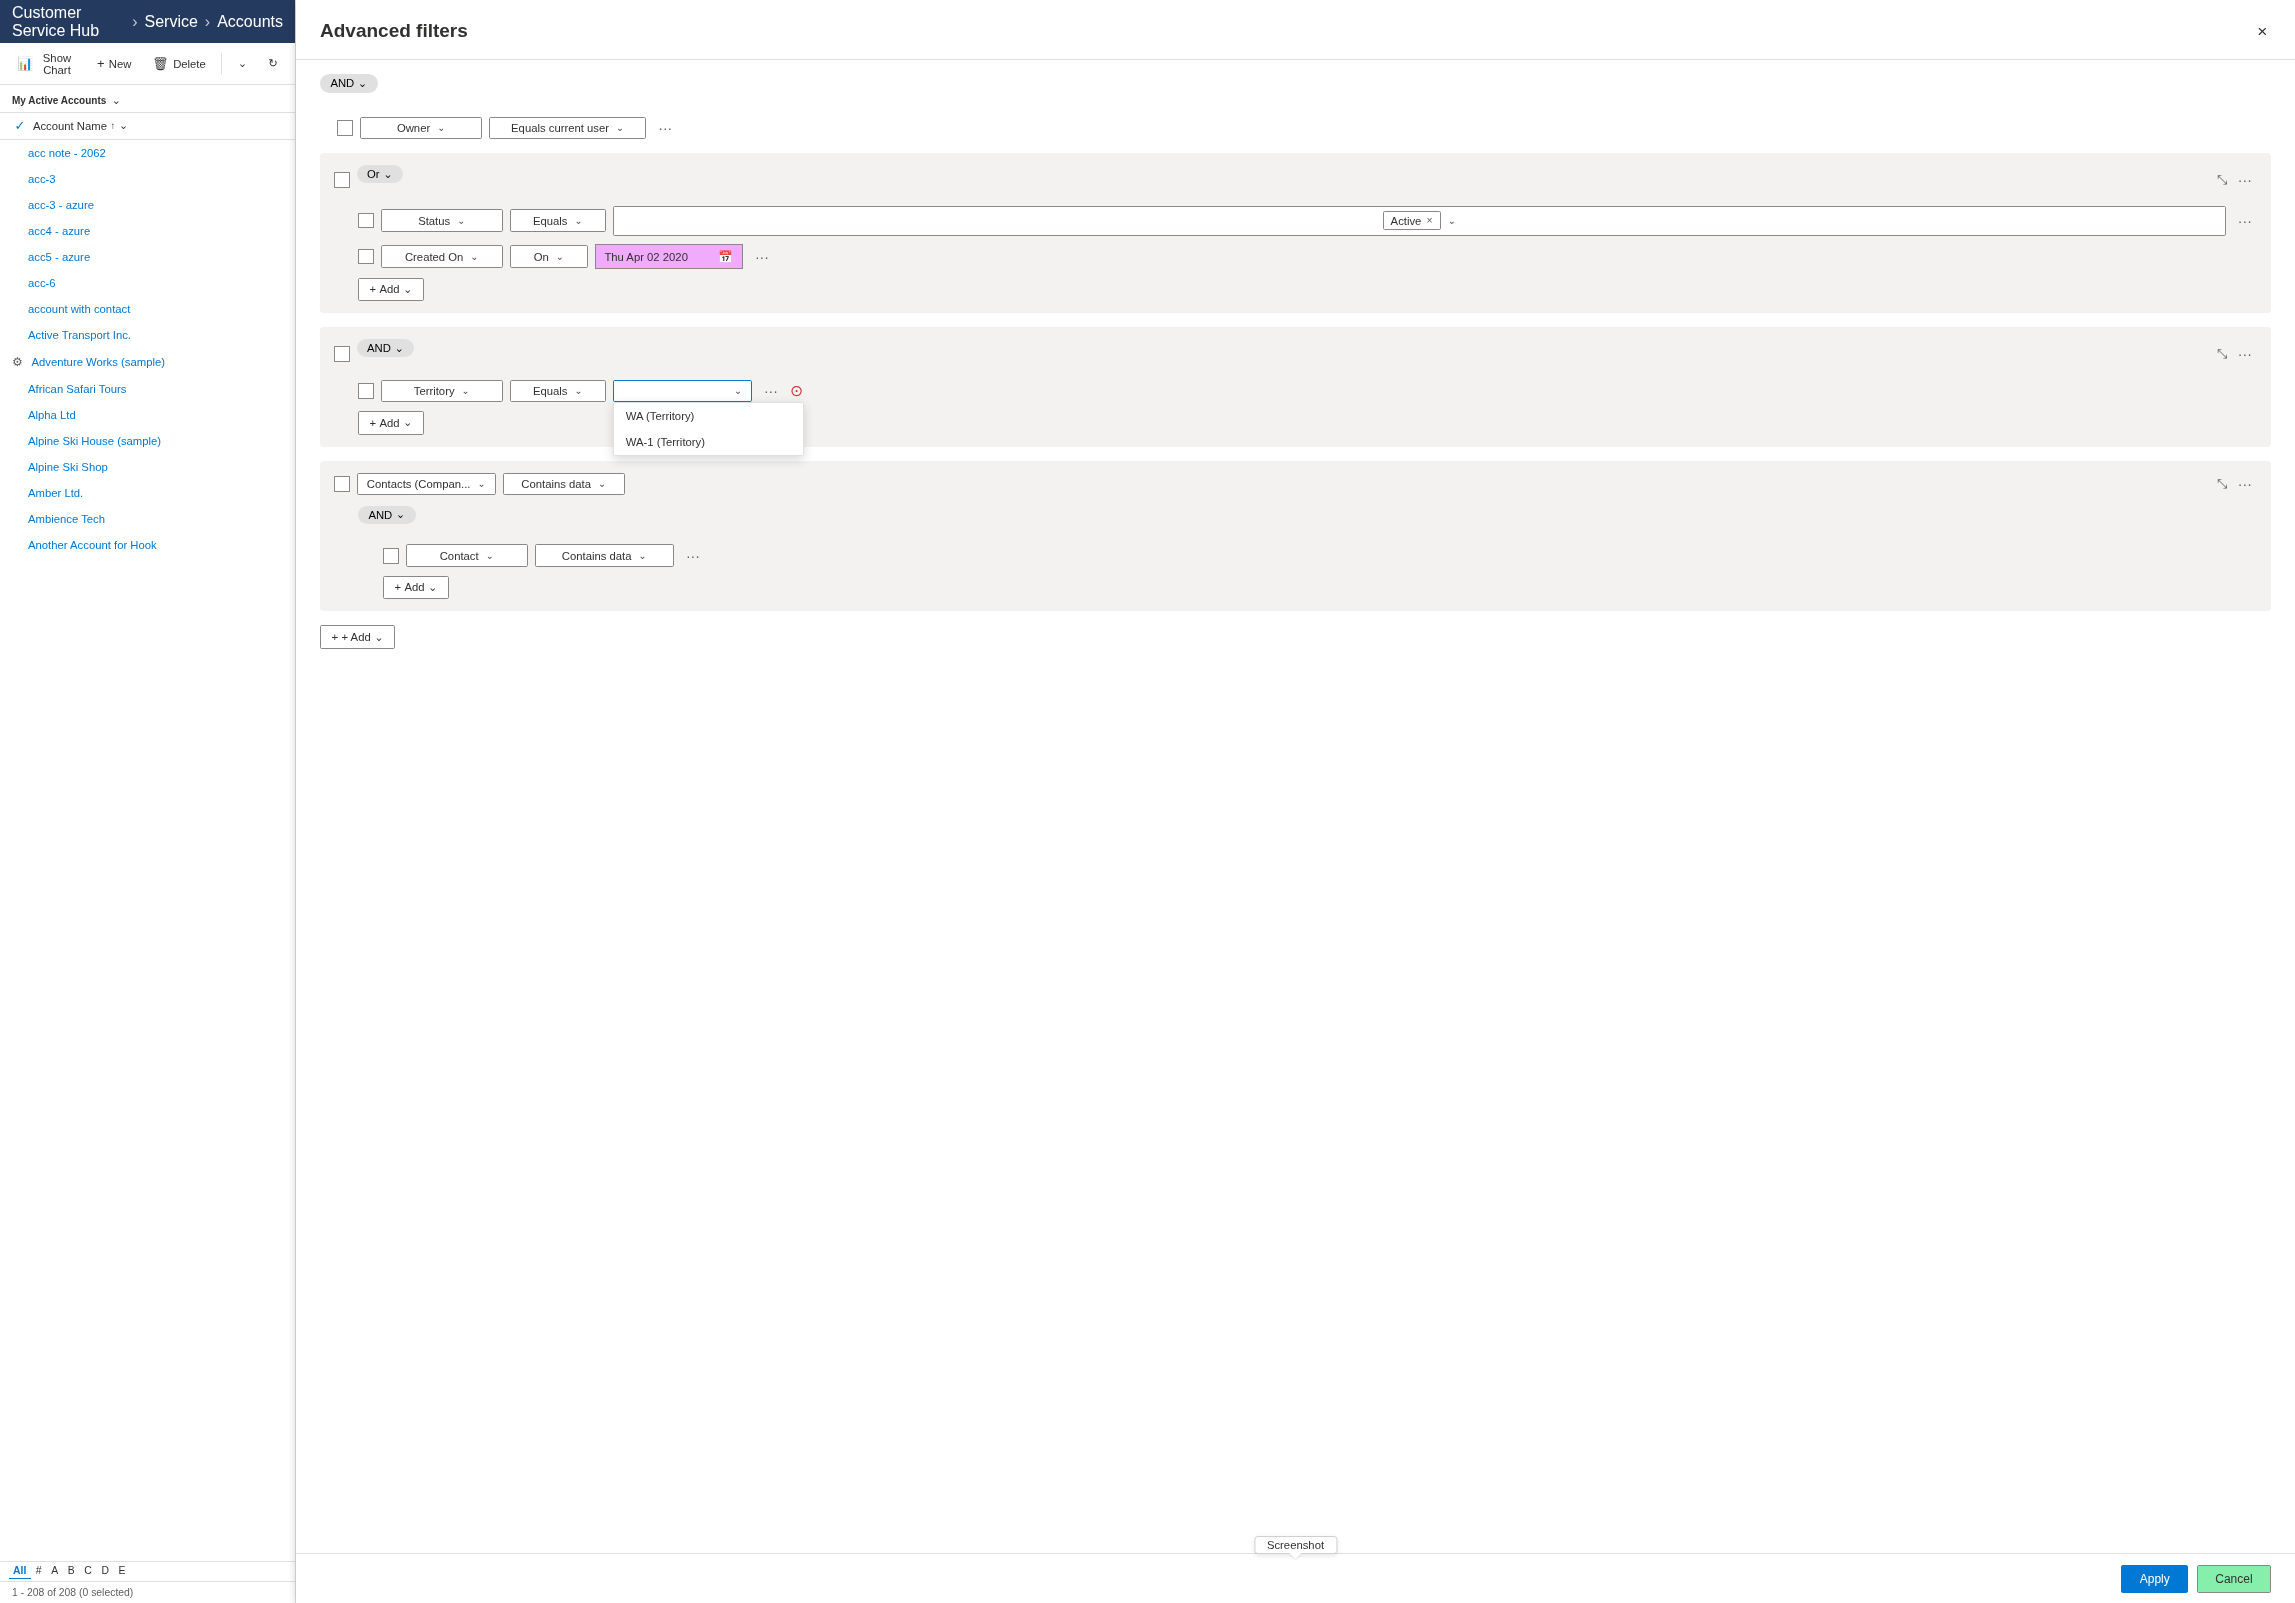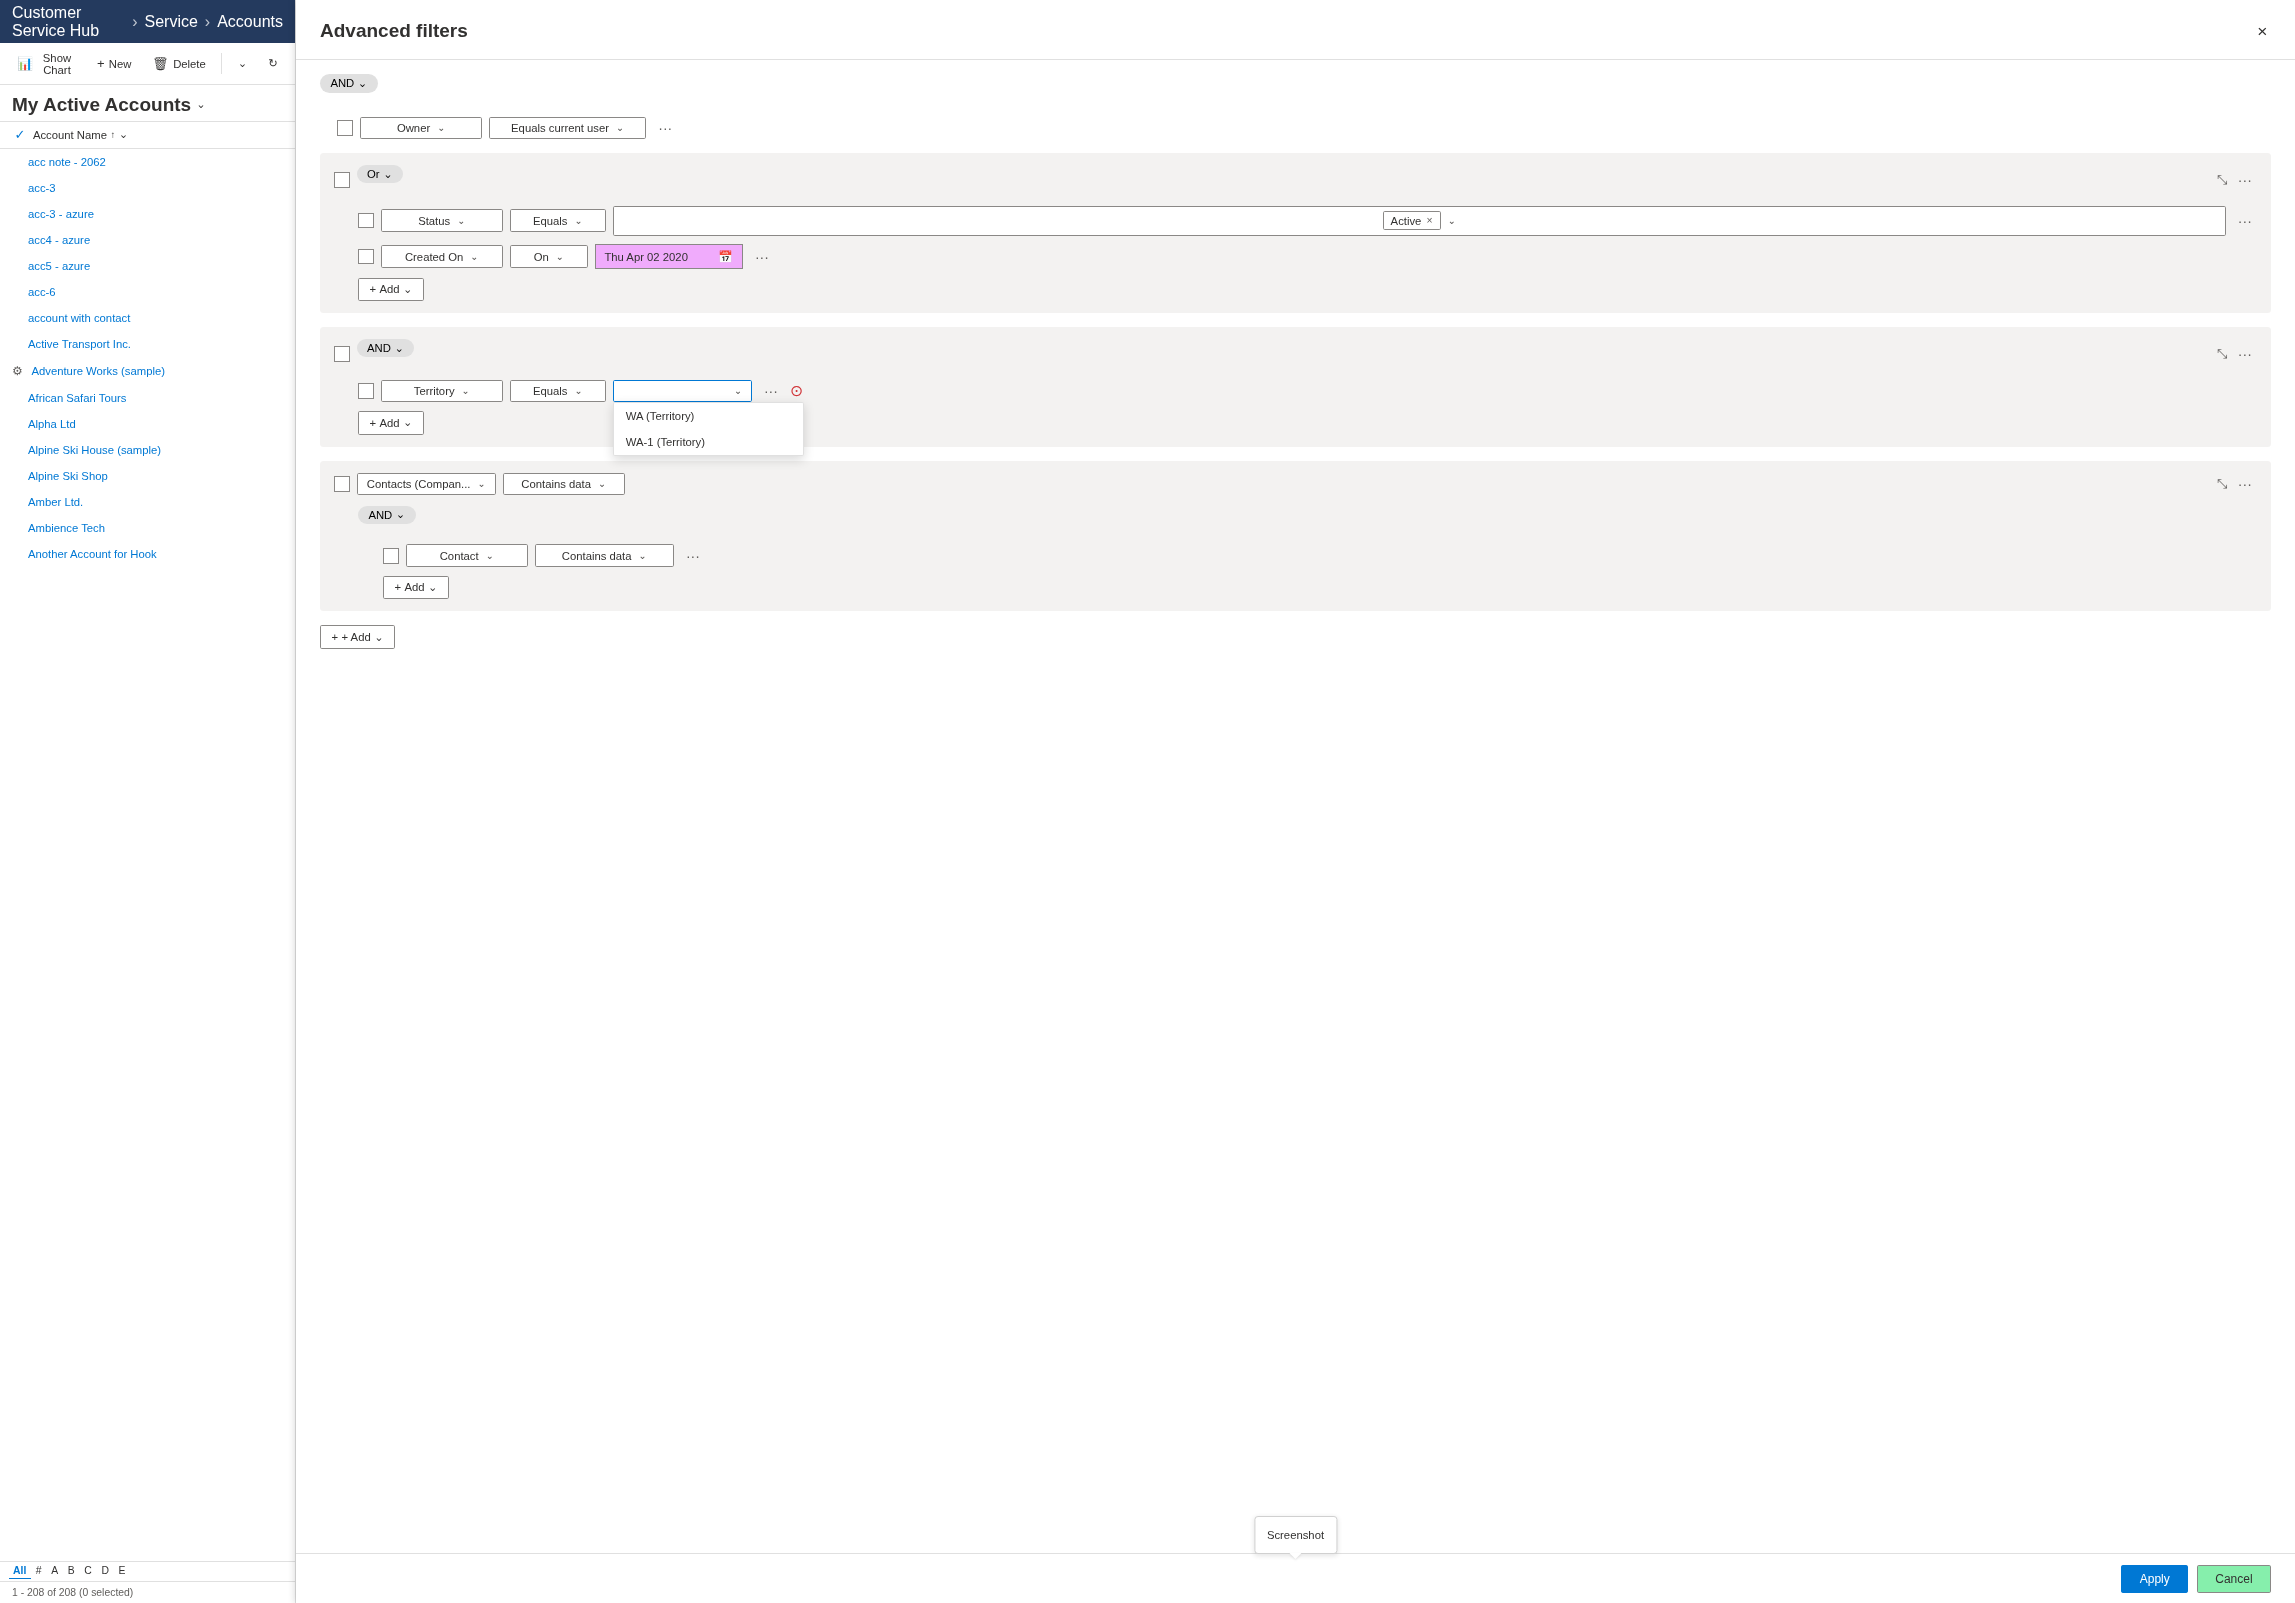--- a/index.html
+++ b/index.html
@@ -7,21 +7,21 @@
 
     
     .left-panel { width: 296px; background: #fff; display: flex; flex-direction: column; border-right: 0.9px solid #e0e0e0; flex-shrink: 0; }
     .top-nav { background: #243a5e; color: #fff; padding: 7px 12px; display: flex; align-items: center; gap: 7px; font-size: 16px; height: 43px; }
     .top-nav .breadcrumb-sep { opacity: 0.7; }
     .toolbar { display: flex; align-items: center; padding: 7px 8.7px; gap: 3.5px; border-bottom: 0.9px solid #e0e0e0; height: 42px; }
     .toolbar-btn { display: flex; align-items: center; gap: 4.3px; padding: 3.5px 8.7px; border: none; background: transparent; cursor: pointer; font-size: 11.3px; color: #323130; border-radius: 1.7px; }
     .toolbar-btn .icon { font-size: 13px; }
     .toolbar-sep { width: 0.9px; height: 21px; background: #e0e0e0; margin: 0 3.5px; }
     .view-header { padding: 8.7px 12px 5.2px; display: flex; align-items: center; gap: 5.2px; border-bottom: 0.9px solid #e0e0e0; }
-    .view-title { font-size: 19px; font-weight: 600; color: #323130; }
+    .view-title { font-size: 10px; font-weight: 600; color: #323130; }
     .view-title-chevron { font-size: 11.3px; color: #323130; }
     .col-header { padding: 5.2px 12px; display: flex; align-items: center; gap: 5.2px; border-bottom: 0.9px solid #e0e0e0; }
     .col-check { width: 15.7px; height: 15.7px; display: flex; align-items: center; justify-content: center; color: #0078d4; font-size: 13px; }
     .col-name { font-size: 11.3px; color: #323130; font-weight: 500; display: flex; align-items: center; gap: 3.5px; }
     .account-list { flex: 1; overflow-y: auto; }
     .account-item { padding: 7px 12px 7px 28px; color: #0078d4; font-size: 11.3px; cursor: pointer; display: flex; align-items: center; gap: 5.2px; }
     .account-item.has-icon { padding-left: 12px; }
     .account-icon { font-size: 12px; color: #605e5c; margin-right: 3.5px; }
     .pagination { padding: 5.2px 12px; font-size: 10.4px; color: #605e5c; border-top: 0.9px solid #e0e0e0; }
     .alpha-nav { display: flex; align-items: flex-start; padding: 1.7px 8.7px; border-top: 0.9px solid #e0e0e0; gap: 1px; flex-wrap: wrap; }
@@ -51,21 +51,21 @@
     .tag-close { font-size: 10.4px; cursor: pointer; color: #605e5c; }
     .add-btn { display: inline-flex; align-items: center; gap: 3.5px; padding: 4.3px 10.4px; border: 0.9px solid #8a8886; background: #fff; cursor: pointer; border-radius: 1.7px; font-size: 11.3px; color: #323130; }
     .indent { margin-left: 24px; }
     .filter-value-input { display: flex; align-items: center; justify-content: space-between; padding: 4.3px 8.7px; border: 1.7px solid #0078d4; background: #fff; cursor: pointer; border-radius: 1.7px; font-size: 11.3px; color: #323130; gap: 7px; min-width: 139px; }
     .filter-value-input .chev { font-size: 9.6px; color: #605e5c; }
     .warning-icon { color: #d13438; font-size: 15.7px; }
     .dropdown-list-item { padding: 7px 12px; font-size: 11.3px; color: #323130; cursor: pointer; }
     .dropdown-pop { position: absolute; top: 100%; left: 0; background: #fff; border: 0.9px solid #e0e0e0; box-shadow: 0 3.5px 10.4px rgba(0,0,0,0.15); min-width: 191px; z-index: 300; border-radius: 1.7px; }
     .btn-apply { background: #0078d4; color: #fff; border: 0.9px solid #0078d4; padding: 6px 17.4px; cursor: pointer; border-radius: 1.7px; font-size: 12px; }
     .btn-cancel { background: #86efac; color: #323130; border: 0.9px solid #8a8886; padding: 6px 17.4px; cursor: pointer; border-radius: 1.7px; font-size: 12px; }
-    .screenshot-tooltip { background: #fff; border: 0.9px solid #d0d0d0; border-radius: 3.5px; padding: 12px 12px; font-size: 11.3px; color: #323130; box-shadow: 0 1.7px 5.2px rgba(0,0,0,0.1); position: absolute; bottom: 49px; left: 50%; transform: translateX(-50%); }
+    .screenshot-tooltip { background: #fff; border: 0.9px solid #d0d0d0; border-radius: 3.5px; padding: 2px 12px; font-size: 11.3px; color: #323130; box-shadow: 0 1.7px 5.2px rgba(0,0,0,0.1); position: absolute; bottom: 49px; left: 50%; transform: translateX(-50%); }
     .screenshot-tooltip::after { content: ''; position: absolute; bottom: -6px; left: 50%; transform: translateX(-50%); border: 6px solid transparent; border-bottom: none; border-top-color: #fff; filter: drop-shadow(0 1.7px 0.9px rgba(0,0,0,0.1)); }
     .col-sort { font-size: 9.6px; }
     .date-input { display: flex; align-items: center; justify-content: space-between; padding: 4.3px 8.7px; border: 0.9px solid #8a8886; background: #f0abfc; border-radius: 0; font-size: 11.3px; color: #323130; gap: 7px; min-width: 148px; }
     .date-icon { font-size: 12px; color: #605e5c; }
     .shrink-icon { font-size: 13px; cursor: pointer; color: #605e5c; }
   </style>
 </head>
 <body>
 
 <div class="left-panel">

